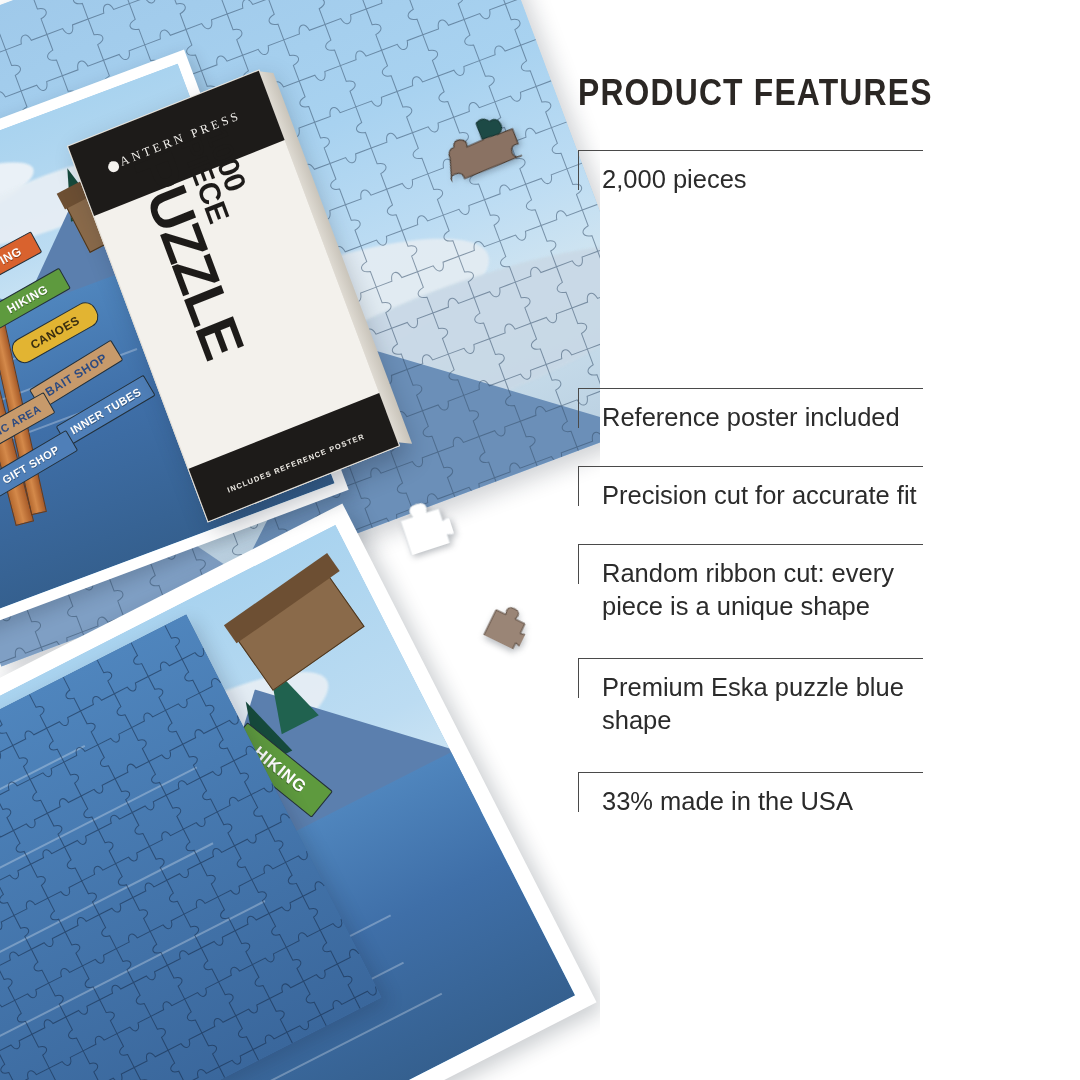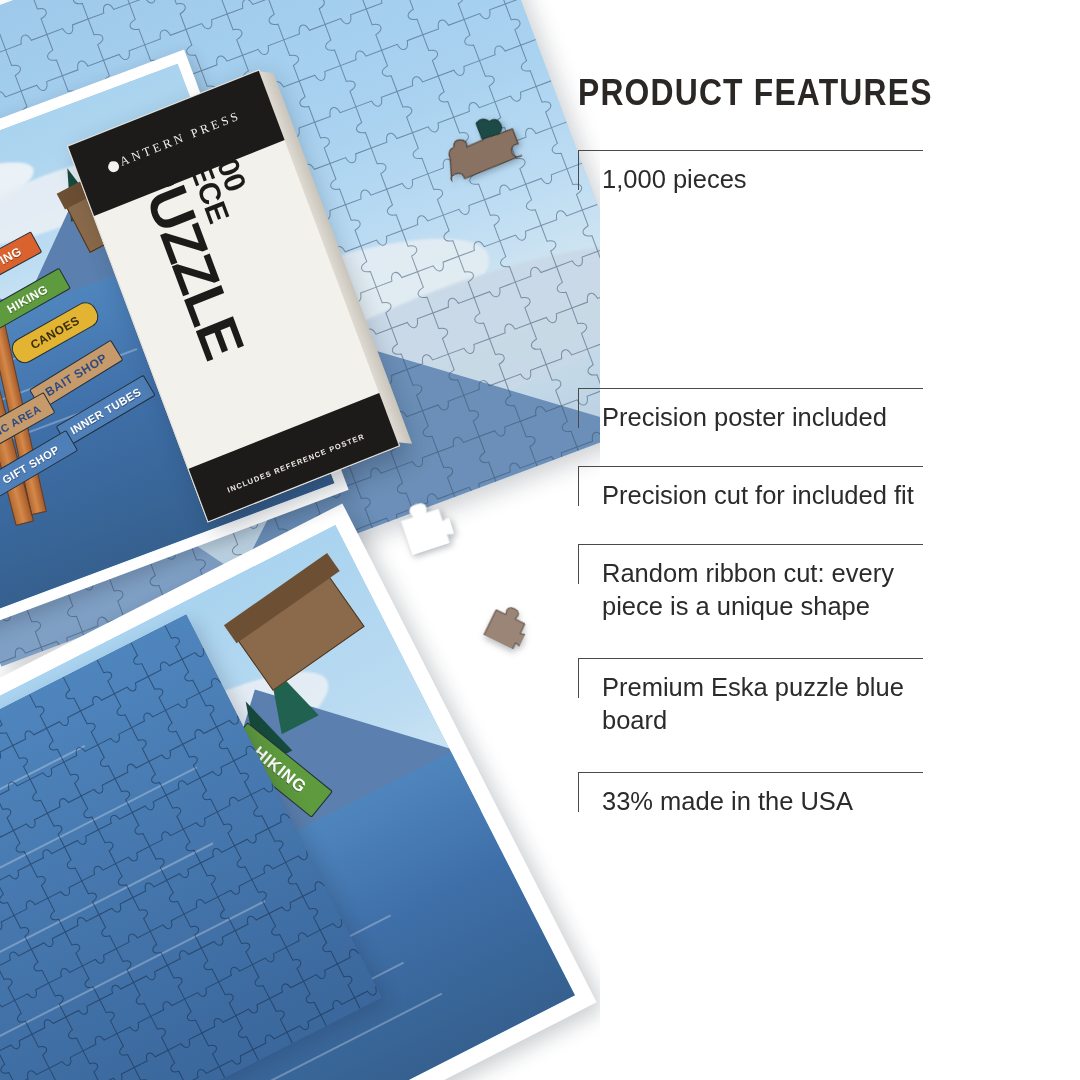--- a/index.html
+++ b/index.html
@@ -260,45 +260,45 @@
       </svg>
     </div>
   </div>
 
   <div id="features">
     <div id="feat-title">PRODUCT FEATURES</div>
 
     <div class="feat-item" style="top:150px;">
       <div class="feat-rule"></div>
       <div class="feat-tick"></div>
-      <div class="feat-text">1,000 pieces</div>
+      <div class="feat-text">2,000 pieces</div>
     </div>
 
     <div class="feat-item" style="top:388px;">
       <div class="feat-rule"></div>
       <div class="feat-tick"></div>
-      <div class="feat-text">Precision poster included</div>
+      <div class="feat-text">Reference poster included</div>
     </div>
 
     <div class="feat-item" style="top:466px;">
       <div class="feat-rule"></div>
       <div class="feat-tick"></div>
-      <div class="feat-text">Precision cut for included fit</div>
+      <div class="feat-text">Precision cut for accurate fit</div>
     </div>
 
     <div class="feat-item" style="top:544px;">
       <div class="feat-rule"></div>
       <div class="feat-tick"></div>
       <div class="feat-text">Random ribbon cut: every piece is a unique shape</div>
     </div>
 
     <div class="feat-item" style="top:658px;">
       <div class="feat-rule"></div>
       <div class="feat-tick"></div>
-      <div class="feat-text">Premium Eska puzzle blue board</div>
+      <div class="feat-text">Premium Eska puzzle blue shape</div>
     </div>
 
     <div class="feat-item" style="top:772px;">
       <div class="feat-rule"></div>
       <div class="feat-tick"></div>
       <div class="feat-text">33% made in the USA</div>
     </div>
   </div>
 </div>
 

